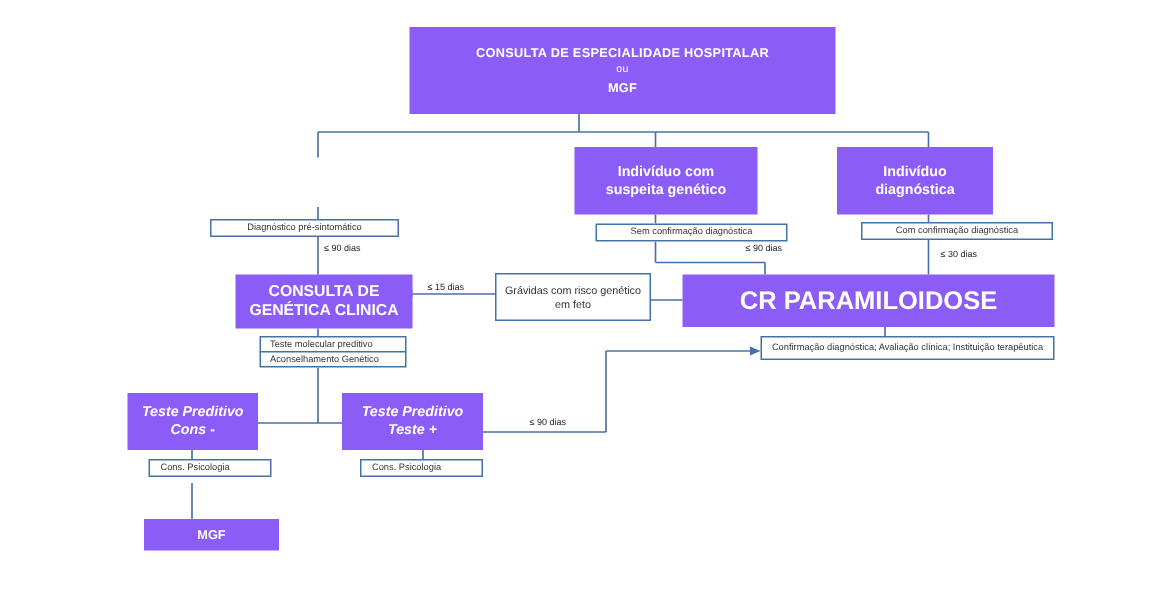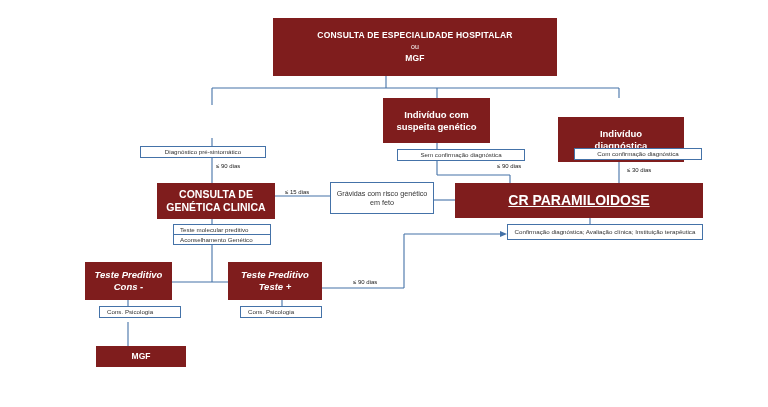--- a/index.html
+++ b/index.html
@@ -16,21 +16,21 @@
     overflow: hidden;
   }
   .node {
     position: absolute;
     box-sizing: border-box;
     display: flex;
     align-items: center;
     justify-content: center;
     text-align: center;
     color: #ffffff;
-    background: #7f1d1d;
+    background: #8b5cf6;
     font-weight: bold;
     line-height: 1.25;
     padding: 2px 4px;
   }
   .node.white {
     background: #ffffff;
     color: #333333;
     border: 1px solid #4472a8;
     font-weight: normal;
   }
@@ -44,21 +44,21 @@
     position: absolute;
     left: 0;
     top: 0;
     width: 768px;
     height: 407px;
     pointer-events: none;
   }
   .n-title { font-size: 8.5px; letter-spacing: .2px; }
   .n-mid { font-size: 9.5px; }
   .n-consulta { font-size: 10.5px; }
-  .n-cr { font-size: 14px; text-decoration: underline; }
+  .n-cr { font-size: 17px; }
   .n-teste { font-size: 9.5px; font-style: italic; }
   .n-mgf { font-size: 8.5px; }
   .n-small { font-size: 6.2px; }
   .n-small2 { font-size: 7.2px; }
   .multi { flex-direction: column; }
 </style>
 </head>
 <body>
 
 <div id="canvas">
@@ -107,26 +107,26 @@
     <polygon points="507,234 500,231 500,237" fill="#4472a8"></polygon>
   </svg>
 
   <div class="node multi n-title" style="left:273px; top:18px; width:284px; height:58px;">
     <div>CONSULTA DE ESPECIALIDADE HOSPITALAR</div>
     <div style="font-weight:normal; font-size:7px; margin:2px 0;">ou</div>
     <div>MGF</div>
   </div>
 
 
-  <div class="node multi n-mid" style="left:383px; top:98px; width:107px; height:45px;">
+  <div class="node multi n-mid" style="left:383px; top:98px; width:122px; height:45px;">
     <div>Indivíduo com</div>
     <div>suspeita genético</div>
   </div>
 
-  <div class="node multi n-mid" style="left:558px; top:98px; width:126px; height:45px;margin-top:19px;">
+  <div class="node multi n-mid" style="left:558px; top:98px; width:104px; height:45px;">
     <div>Indivíduo</div>
     <div>diagnóstica</div>
   </div>
 
   <div class="node white n-small" style="left:140px; top:146px; width:126px; height:12px;">
     <span>Diagnóstico pré-sintomático</span>
   </div>
 
   <div class="node white n-small" style="left:397px; top:149px; width:128px; height:12px;">
     <span>Sem confirmação diagnóstica</span>

